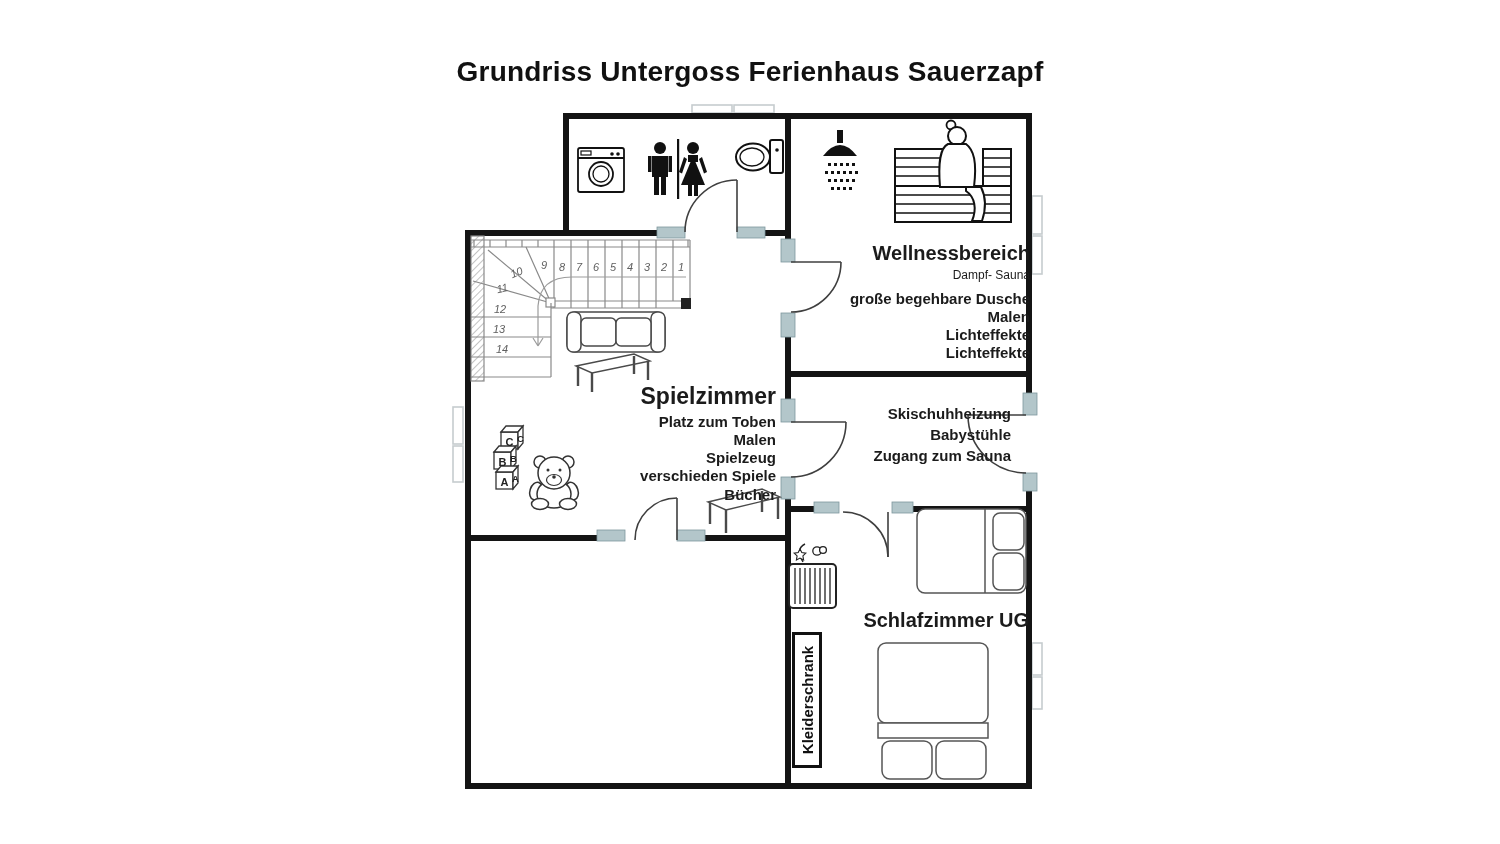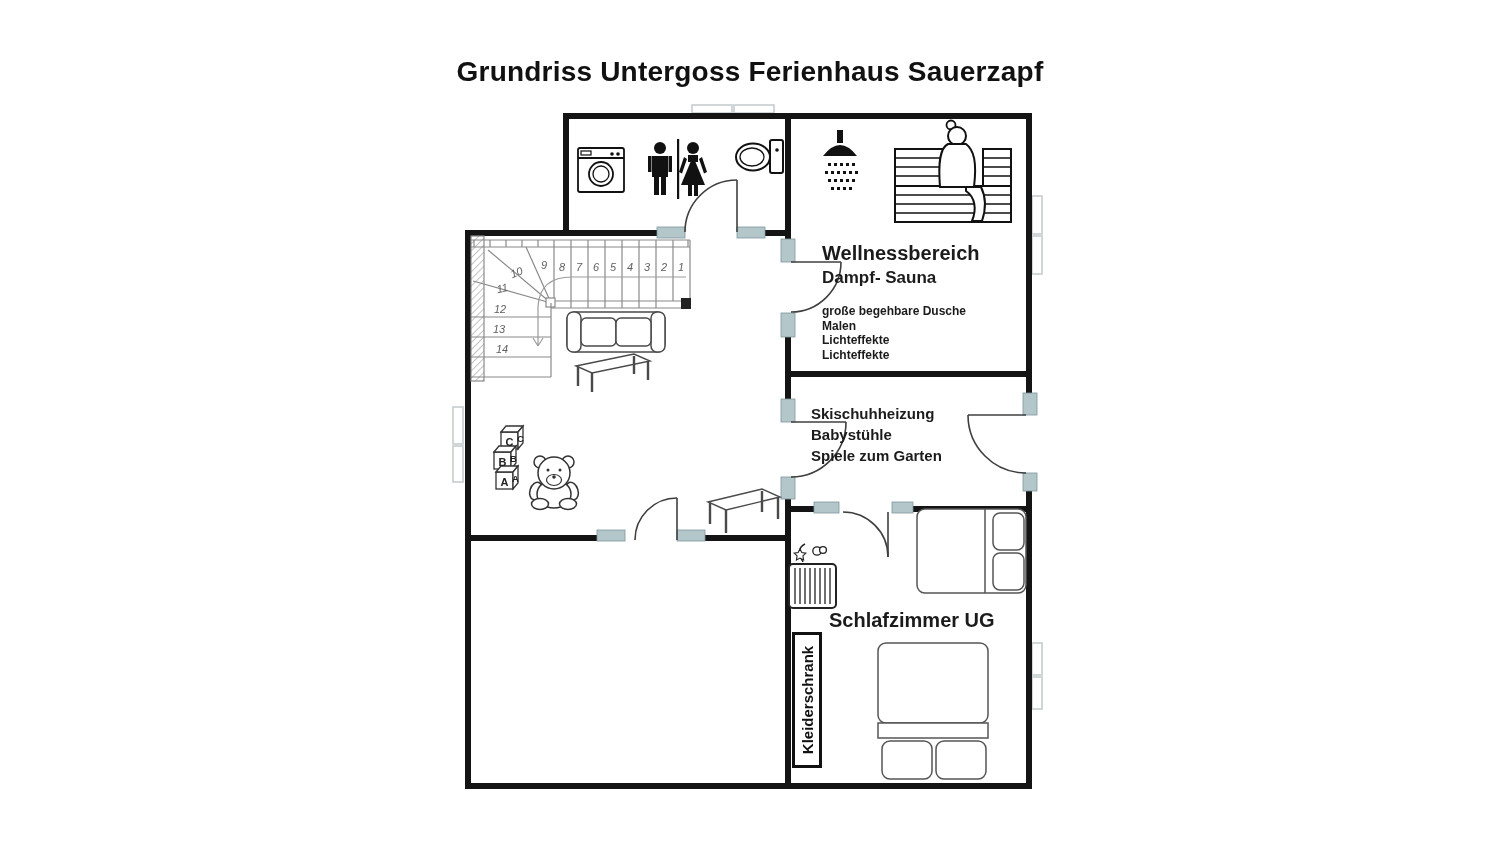--- a/index.html
+++ b/index.html
@@ -5,25 +5,25 @@
   html,body{margin:0;padding:0;background:#ffffff;}
   .canvas{
     position:relative;width:1500px;height:844px;background:#fff;
     font-family:"Liberation Sans","DejaVu Sans",sans-serif;color:#1b1b1b;overflow:hidden;padding-left:6px;
   }
   .plan-svg{position:absolute;left:0;top:0;}
   .page-title{
     position:absolute;left:0;top:56px;width:1500px;text-align:center;
     font-size:28px;font-weight:bold;letter-spacing:.2px;color:#111;
   }
-  .label{position:absolute;text-align:left;line-height:1.2;color:#1b1b1b;}
+  .label{position:absolute;text-align:right;line-height:1.2;color:#1b1b1b;}
   .room-title-lg{font-size:23px;font-weight:bold;margin-bottom:2px;}
   .room-title-md{font-size:20px;font-weight:bold;margin-bottom:3px;}
-  .room-sub{font-size:17px;font-weight:bold;margin-bottom:16px;}
-  .feat-sm{font-size:12px;font-weight:bold;line-height:1.2;}
+  .room-sub{font-size:12px;font-weight:normal;margin-bottom:8px;}
+  .feat-sm{font-size:15px;font-weight:bold;line-height:1.2;}
   .feat-md{font-size:15px;font-weight:bold;line-height:1.22;}
   .room-name{font-size:15px;font-weight:bold;}
   .bedroom-name{font-size:20px;font-weight:bold;}
   .wardrobe-box{
     position:absolute;left:792px;top:632px;width:30px;height:136px;
     border:3px solid #111;background:#fff;box-sizing:border-box;
   }
   .wardrobe-label{
     position:absolute;left:50%;top:50%;
     transform:translate(-50%,-50%) rotate(-90deg);
@@ -320,25 +320,33 @@
 
   <div class="label" style="left:822px;top:241px;width:208px;">
     <div class="room-title-md">Wellnessbereich</div>
     <div class="room-sub">Dampf- Sauna</div>
     <div class="feat-sm">große begehbare Dusche</div>
     <div class="feat-sm">Malen</div>
     <div class="feat-sm">Lichteffekte</div>
     <div class="feat-sm">Lichteffekte</div>
   </div>
 
+  <div class="label" style="left:576px;top:383px;width:200px;">
+    <div class="room-title-lg">Spielzimmer</div>
+    <div class="feat-md">Platz zum Toben</div>
+    <div class="feat-md">Malen</div>
+    <div class="feat-md">Spielzeug</div>
+    <div class="feat-md">verschieden Spiele</div>
+    <div class="feat-md">Bücher</div>
+  </div>
 
   <div class="label" style="left:811px;top:403px;width:200px;line-height:1.4;">
     <div class="feat-md" style="line-height:1.4;">Skischuhheizung</div>
     <div class="feat-md" style="line-height:1.4;">Babystühle</div>
-    <div class="feat-md" style="line-height:1.4;">Spiele zum Garten</div>
+    <div class="feat-md" style="line-height:1.4;">Zugang zum Sauna</div>
   </div>
 
 
   <div class="label bedroom-name" style="left:829px;top:608px;width:200px;">Schlafzimmer UG</div>
 
   <div class="wardrobe-box">
     <span class="wardrobe-label">Kleiderschrank</span>
   </div>
 
 </div>

